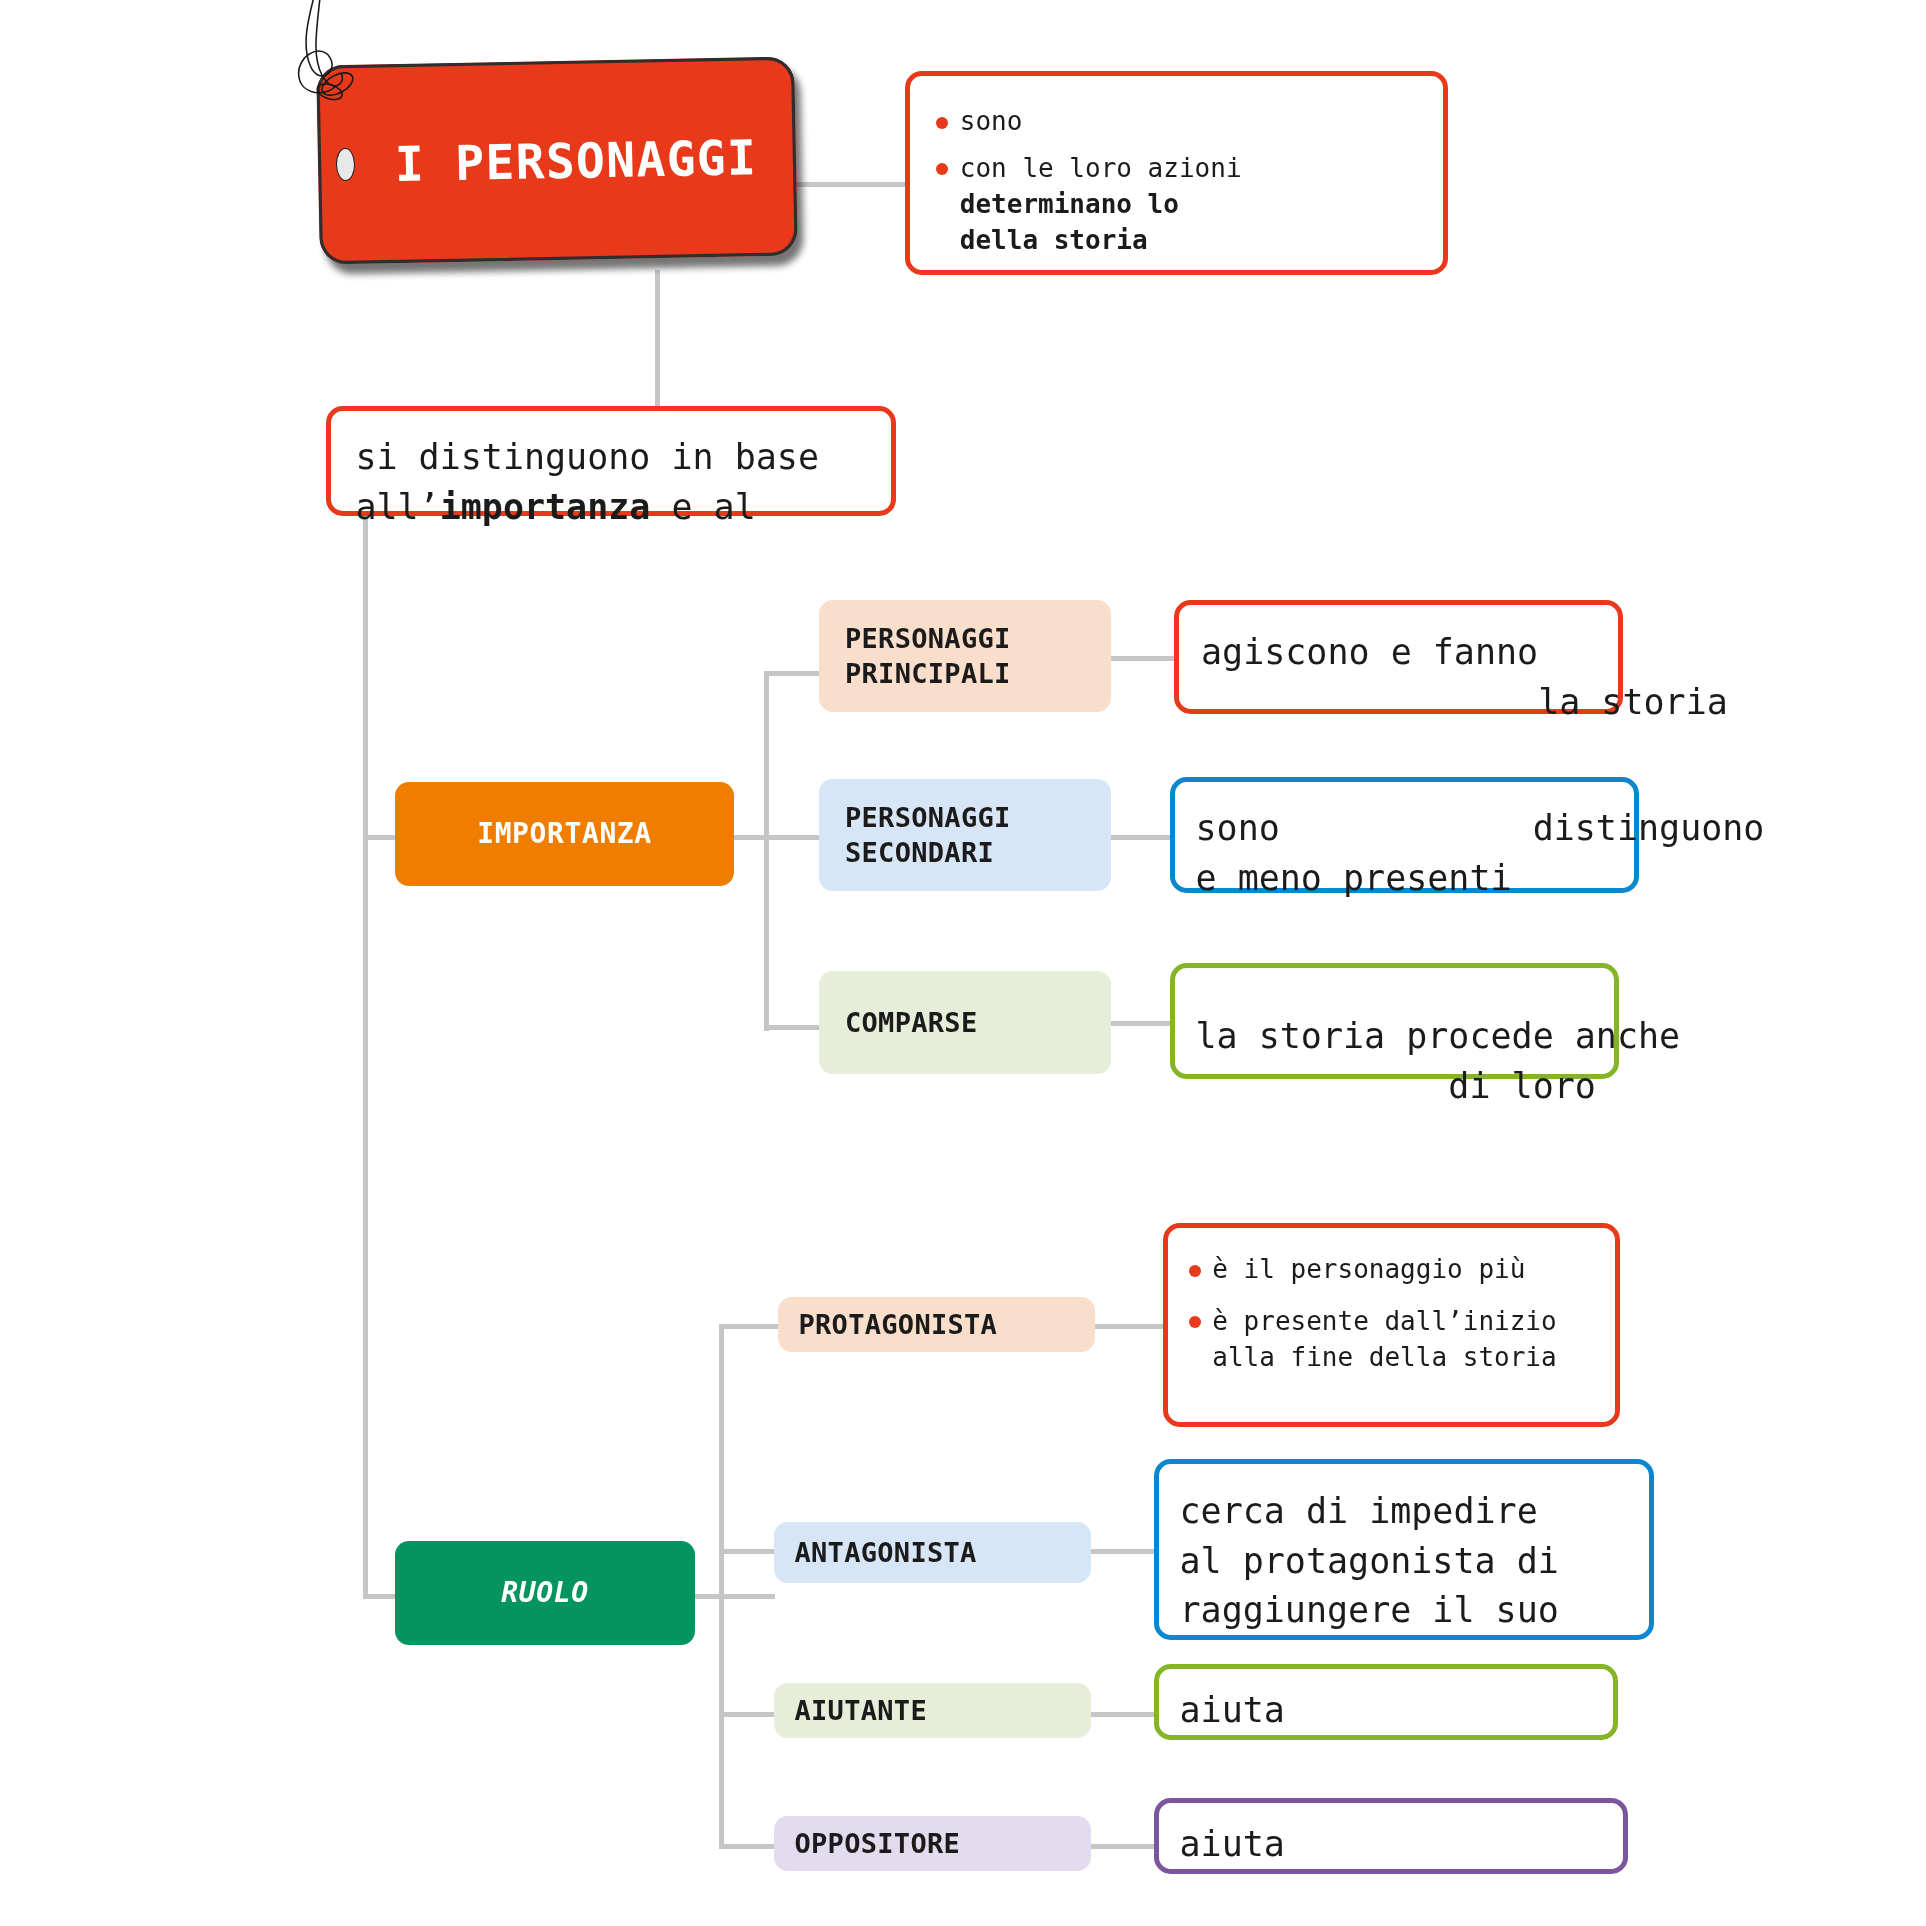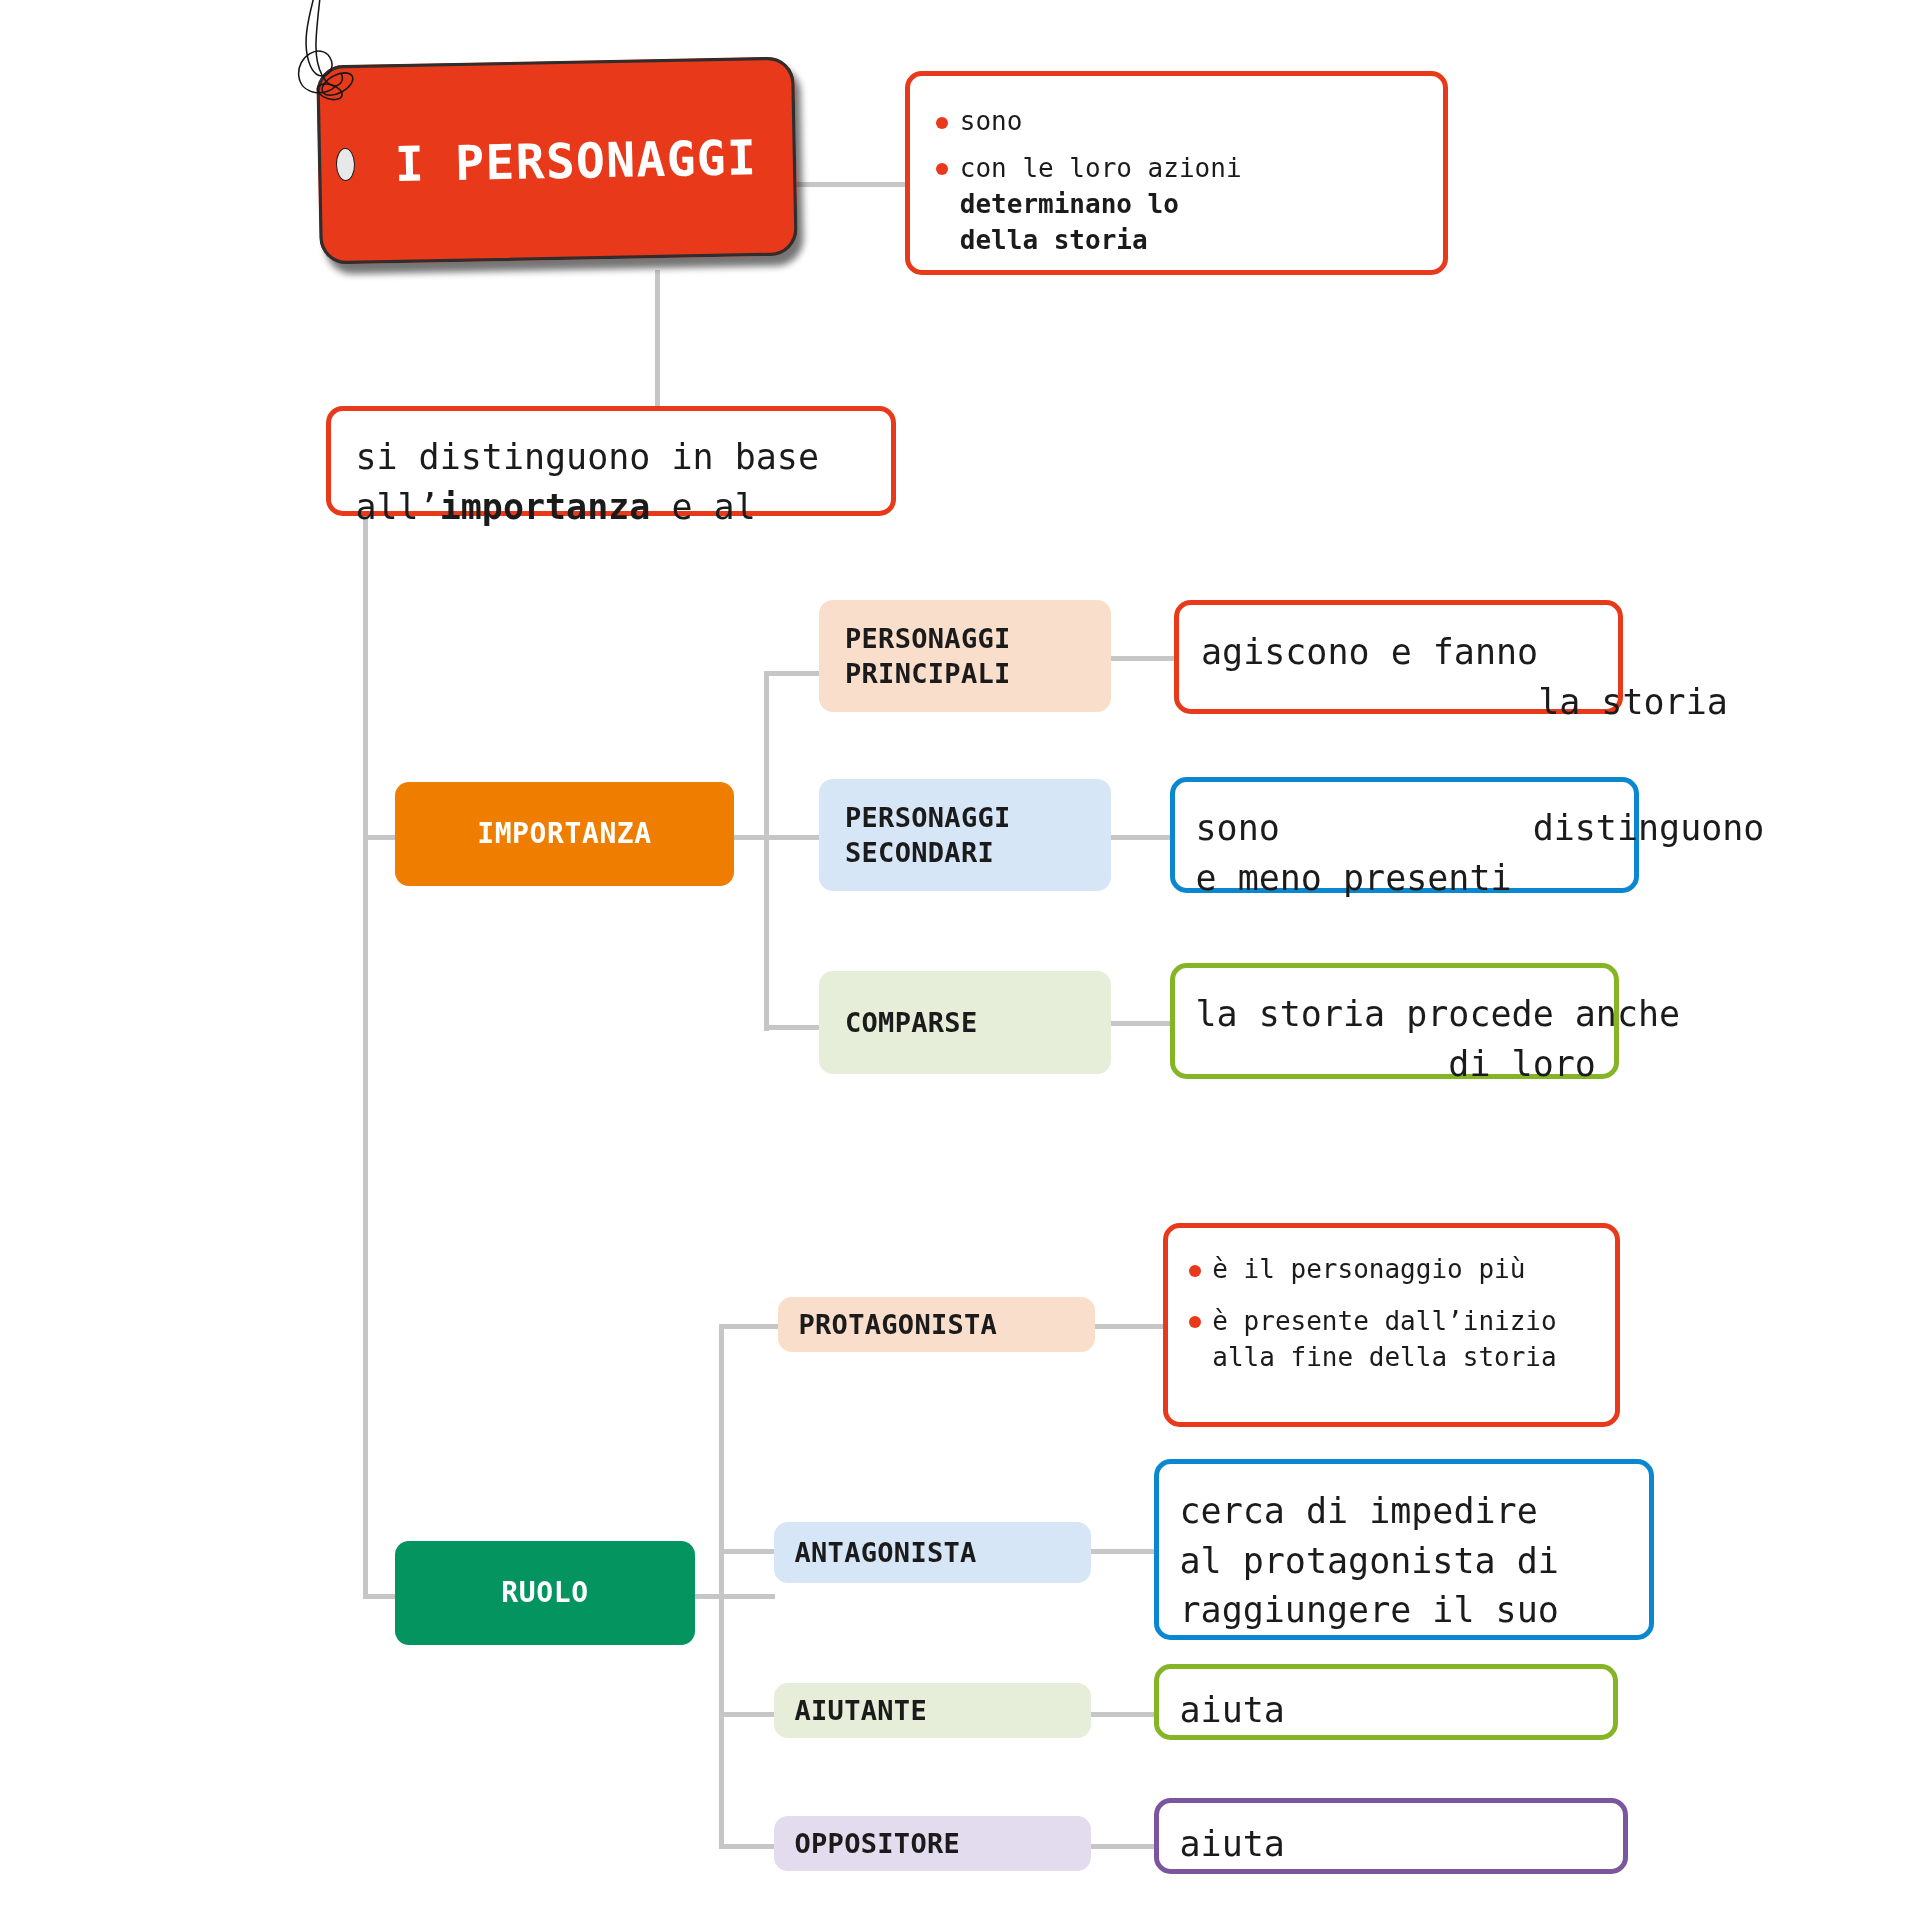--- a/index.html
+++ b/index.html
@@ -156,25 +156,25 @@
   </div>
   <div class="obox b-blue" style="left:1170px;top:777px;width:469px;height:116px;padding:22px 20.5px;">
     <span class="txt" style="display:block;">sono            distinguono</span>
     <span class="txt" style="display:block;">e meno presenti</span>
   </div>
 
   <div class="pastel p-green" style="left:819px;top:971px;width:292px;height:103px;padding-left:26px;">
     <span class="plabel">COMPARSE</span>
   </div>
   <div class="obox b-green" style="left:1170px;top:963px;width:449px;height:116px;padding:22px 20.5px;">
-    <span class="txt" style="display:block;">la storia procede anche</span>
+    <span class="txt" style="display:block;margin-top:22px;">la storia procede anche</span>
     <span class="txt" style="display:block;">            di loro</span>
   </div>
 
-  <div class="cat cat-green" style="left:395px;top:1541px;width:300px;height:104px;justify-content:center;">
+  <div class="cat cat-green" style="left:395px;top:1541px;width:300px;height:104px;justify-content:center;font-style:italic;">
     <span class="clabel">RUOLO</span>
   </div>
 
   <div class="pastel p-peach" style="left:778px;top:1297px;width:317px;height:55px;padding-left:20.5px;">
     <span class="plabel">PROTAGONISTA</span>
   </div>
   <div class="obox b-red" style="left:1163px;top:1223px;width:457px;height:204px;padding:23px 20.5px;">
     <div class="bullet-row" style="margin-bottom:15.4px;">
       <span class="dot"></span>
       <span class="btxt">è il personaggio più</span>

